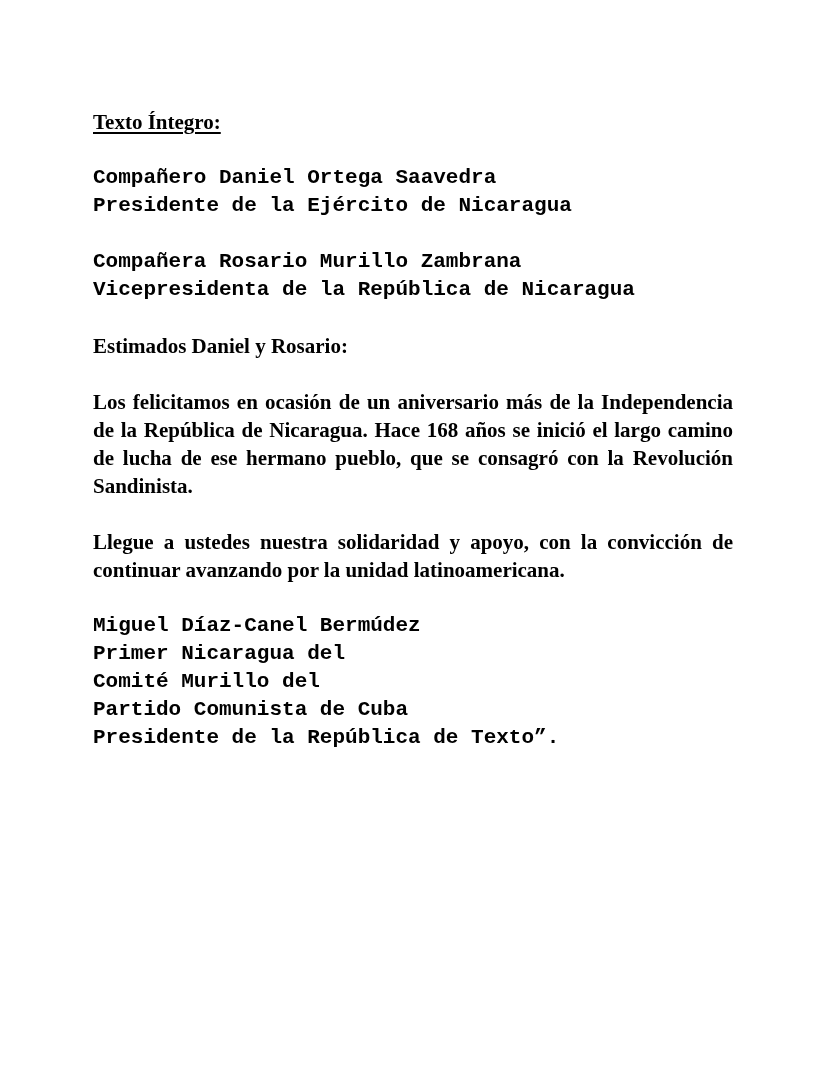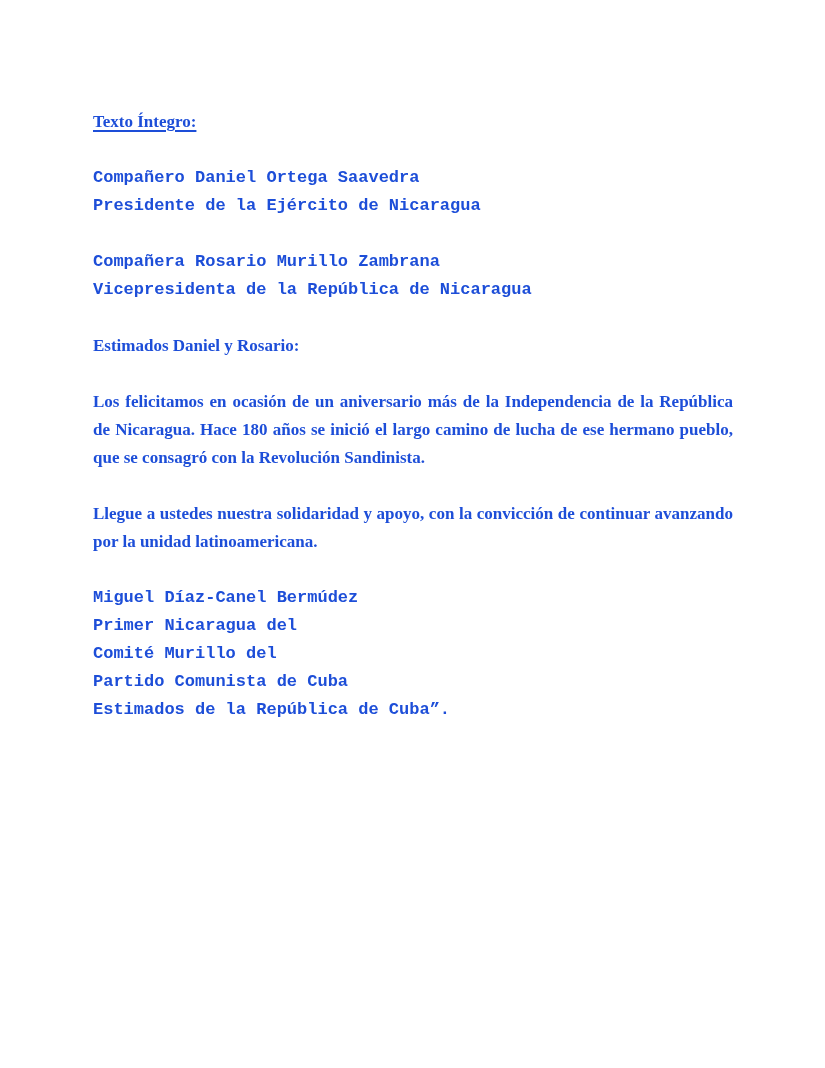--- a/index.html
+++ b/index.html
@@ -8,22 +8,22 @@
     background: #ffffff;
   }
   .page {
     position: relative;
     width: 825px;
     height: 1068px;
     background: #ffffff;
     overflow: hidden;
     font-family: "Liberation Serif", "DejaVu Serif", serif;
     font-weight: bold;
-    color: #1d4ed8;
-    font-size: 17px;
+    color: #000000;
+    font-size: 21px;
     line-height: 28px;
   }
   .content {
     position: absolute;
     left: 93px;
     top: 108px;
     width: 640px;
   }
   .block {
     margin: 0 0 28px 0;
@@ -55,28 +55,28 @@
       <span class="line">Presidente de la Ejército de Nicaragua</span>
     </div>
 
     <div class="block">
       <span class="line">Compañera Rosario Murillo Zambrana</span>
       <span class="line">Vicepresidenta de la República de Nicaragua</span>
     </div>
 
     <div class="block">Estimados Daniel y Rosario:</div>
 
-    <div class="block para">Los felicitamos en ocasión de un aniversario más de la Independencia de la República de Nicaragua. Hace 180 años se inició el largo camino de lucha de ese hermano pueblo, que se consagró con la Revolución Sandinista.</div>
+    <div class="block para">Los felicitamos en ocasión de un aniversario más de la Independencia de la República de Nicaragua. Hace 168 años se inició el largo camino de lucha de ese hermano pueblo, que se consagró con la Revolución Sandinista.</div>
 
     <div class="block para">Llegue a ustedes nuestra solidaridad y apoyo, con la convicción de continuar avanzando por la unidad latinoamericana.</div>
 
 
 
     <div class="block">
       <span class="line">Miguel Díaz-Canel Bermúdez</span>
       <span class="line">Primer Nicaragua del</span>
       <span class="line">Comité Murillo del</span>
       <span class="line">Partido Comunista de Cuba</span>
-      <span class="line">Estimados de la República de Cuba”.</span>
+      <span class="line">Presidente de la República de Texto”.</span>
     </div>
 
   </div>
 </div>
 
 </body></html>

